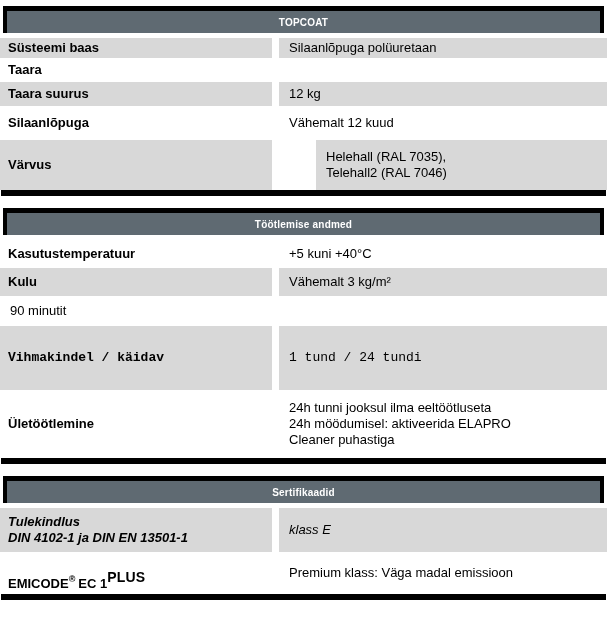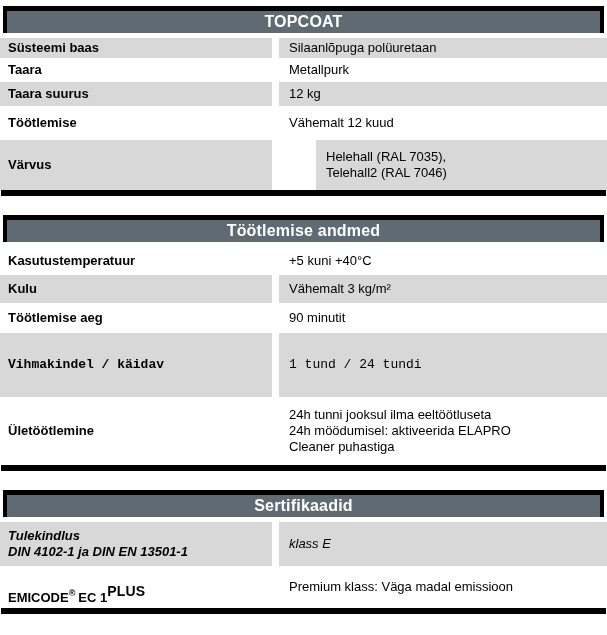--- a/index.html
+++ b/index.html
@@ -11,35 +11,35 @@
     color: #000000;
   }
   .page {
     width: 607px;
     height: 635px;
     padding-top: 6px;
     box-sizing: border-box;
     background: #ffffff;
   }
   .spec-table { width: 607px; }
-  .spec-table + .spec-table { margin-top: 19px; border-radius: 17px; }
+  .spec-table + .spec-table { margin-top: 12px; border-radius: 17px; }
 
   .thead {
     margin: 0 3px;
     background: #5f6a72;
     border-top: 5px solid #000;
     border-left: 4px solid #000;
     border-right: 4px solid #000;
     height: 22px;
     display: flex;
     align-items: center;
     justify-content: center;
     color: #ffffff;
     font-weight: bold;
-    font-size: 16px;
+    font-size: 10px;
     letter-spacing: 0.2px;
   }
   .rows { margin-top: 5px; }
   .row { display: flex; column-gap: 7px; background: #ffffff; }
   .row.shaded .cell { background: #d8d8d8; }
   .cell {
     display: flex;
     align-items: center;
     box-sizing: border-box;
     font-size: 13px;
@@ -97,28 +97,27 @@
     <div class="thead">
       <span>TOPCOAT</span>
     </div>
     <div class="rows">
       <div class="row shaded">
         <div class="cell label">Süsteemi baas</div>
         <div class="cell value">Silaanlõpuga polüuretaan</div>
       </div>
       <div class="row">
         <div class="cell label">Taara</div>
-        <div class="cell value">Metallpurk</div>
       </div>
       <div class="row shaded">
         <div class="cell label">Taara suurus</div>
         <div class="cell value">12 kg</div>
       </div>
       <div class="row">
-        <div class="cell label">Töötlemise</div>
+        <div class="cell label">Silaanlõpuga</div>
         <div class="cell value">Vähemalt 12 kuud</div>
       </div>
       <div class="row shaded">
         <div class="cell label">Värvus</div>
         <div class="cell value">Helehall (RAL 7035),
 Telehall2 (RAL 7046)</div>
       </div>
     </div>
     <div class="bbar"></div>
   </section>
@@ -130,21 +129,20 @@
     <div class="rows">
       <div class="row">
         <div class="cell label">Kasutustemperatuur</div>
         <div class="cell value">+5 kuni +40°C</div>
       </div>
       <div class="row shaded">
         <div class="cell label">Kulu</div>
         <div class="cell value">Vähemalt 3 kg/m²</div>
       </div>
       <div class="row">
-        <div class="cell label">Töötlemise aeg</div>
         <div class="cell value">90 minutit</div>
       </div>
       <div class="row shaded">
         <div class="cell label">Vihmakindel / käidav</div>
         <div class="cell value">1 tund / 24 tundi</div>
       </div>
       <div class="row">
         <div class="cell label">Ületöötlemine</div>
         <div class="cell value">24h tunni jooksul ilma eeltöötluseta
 24h möödumisel: aktiveerida ELAPRO

